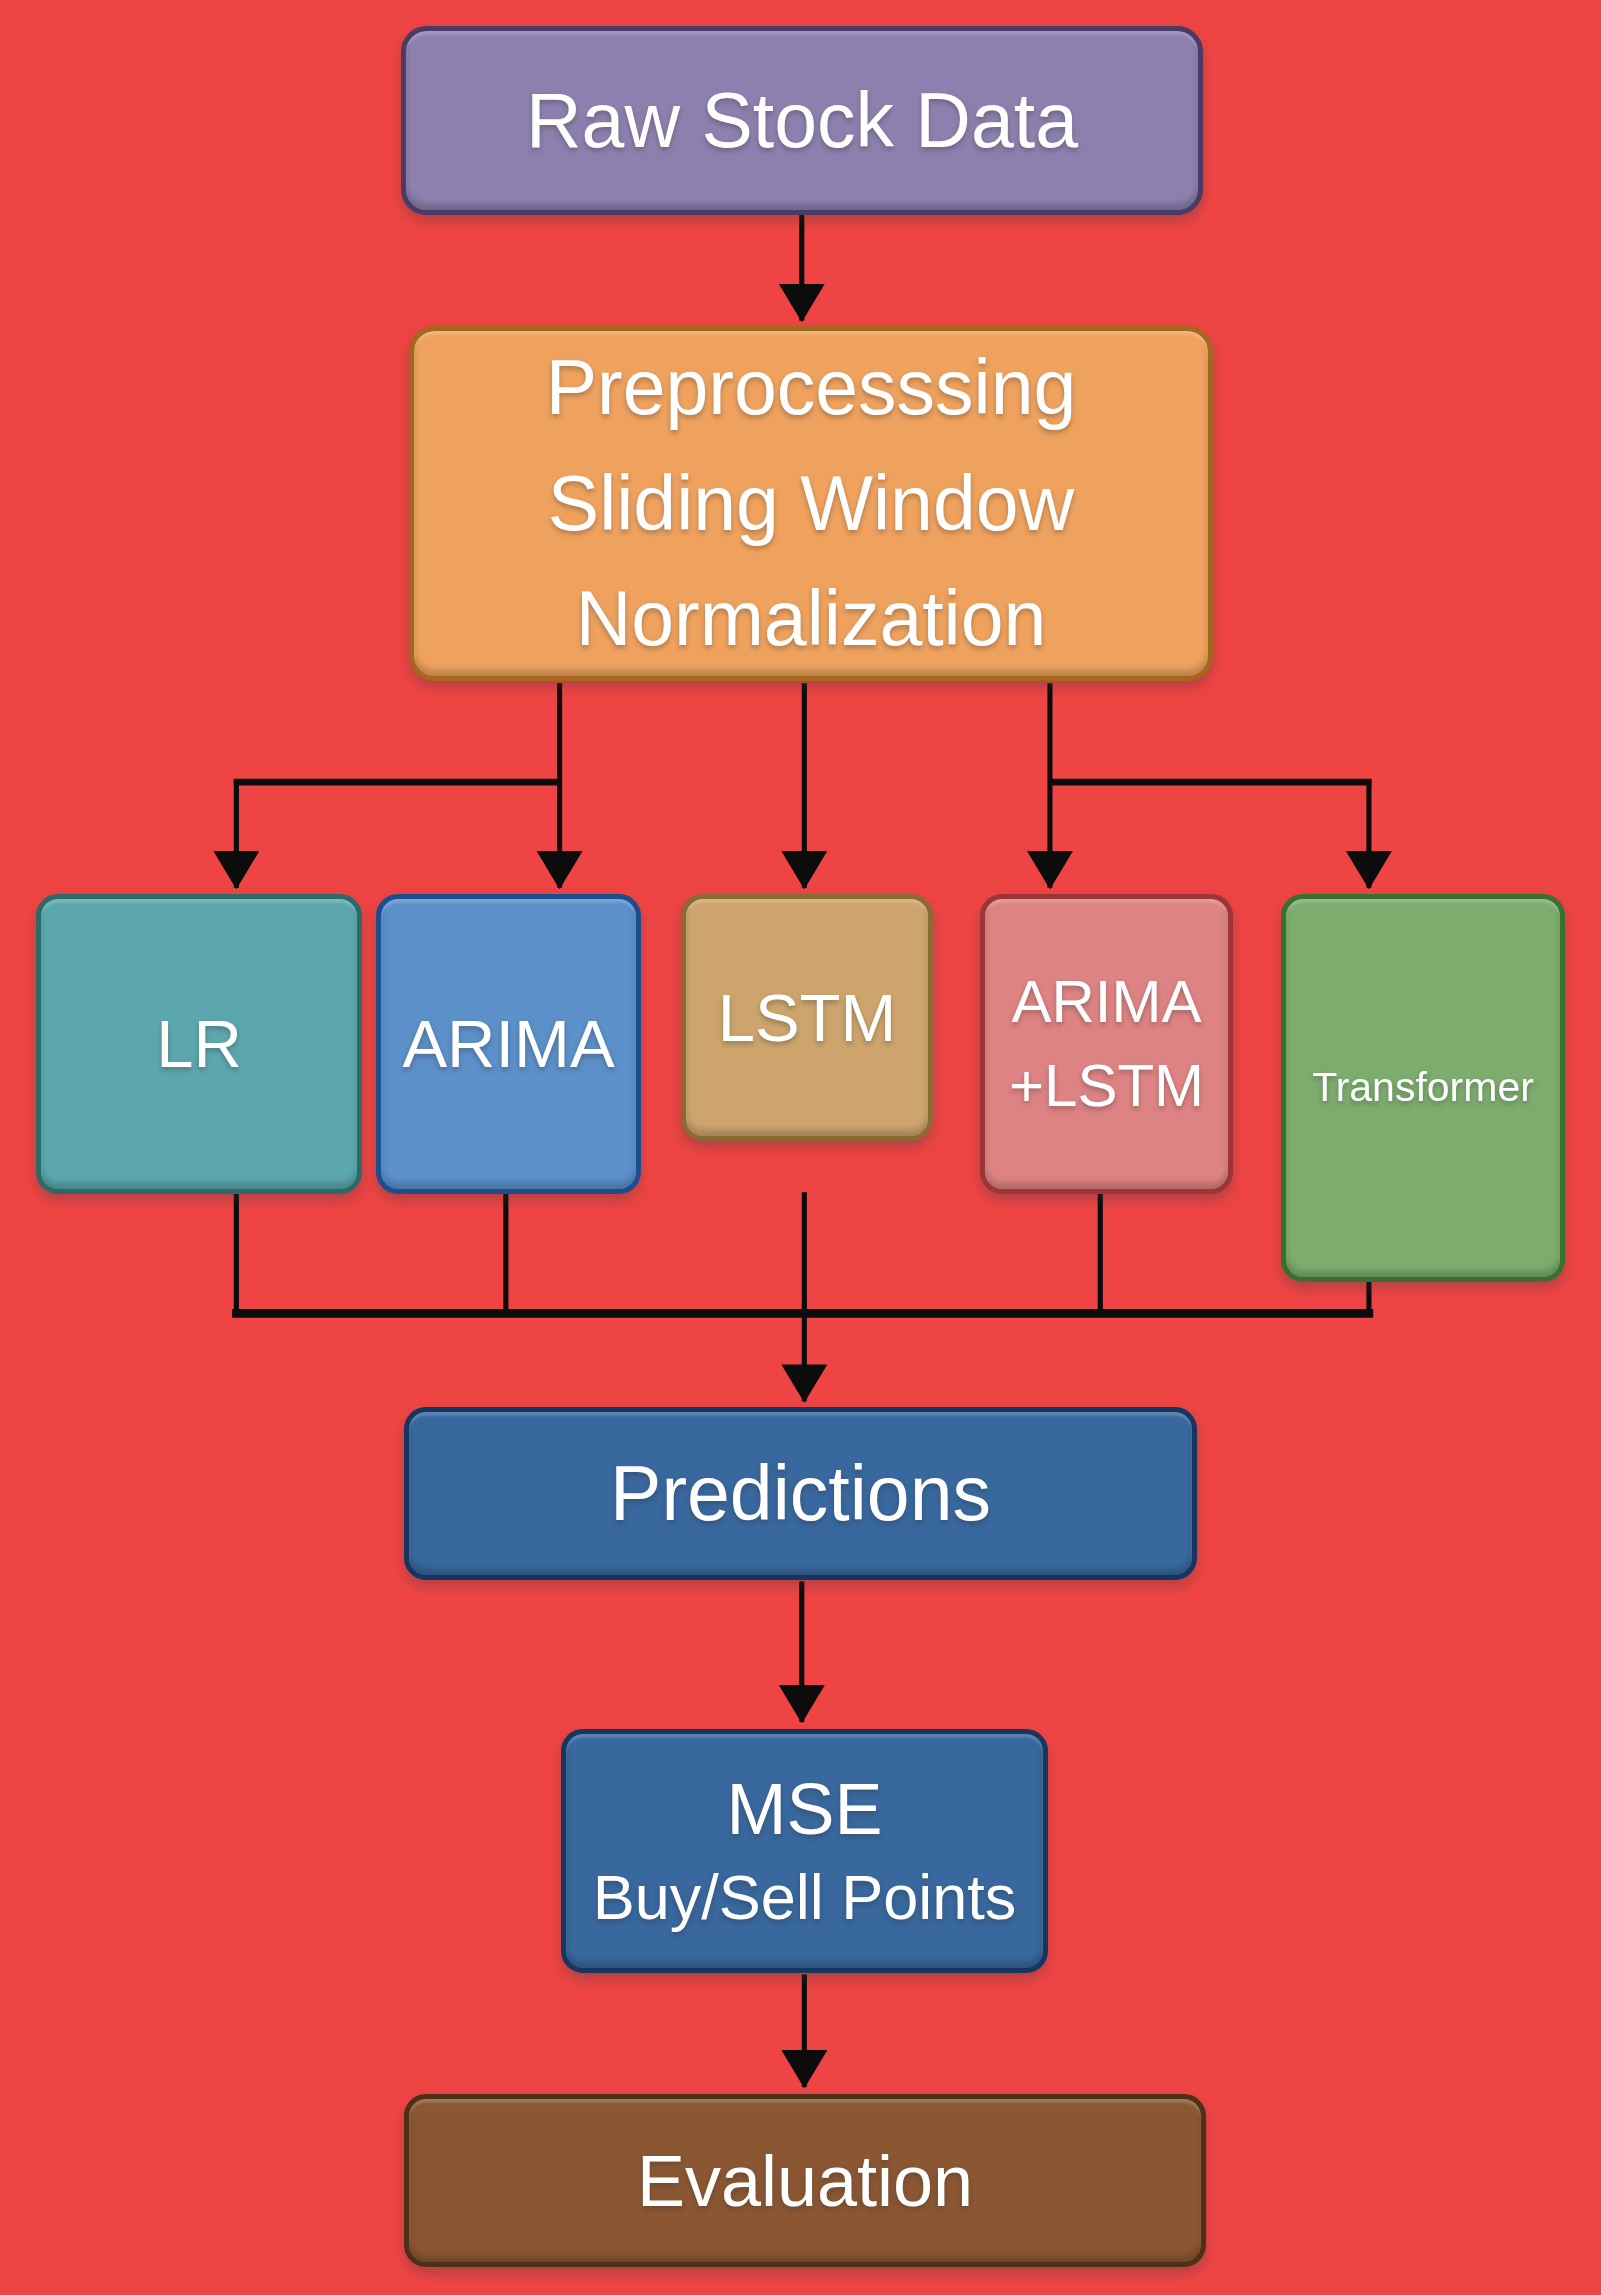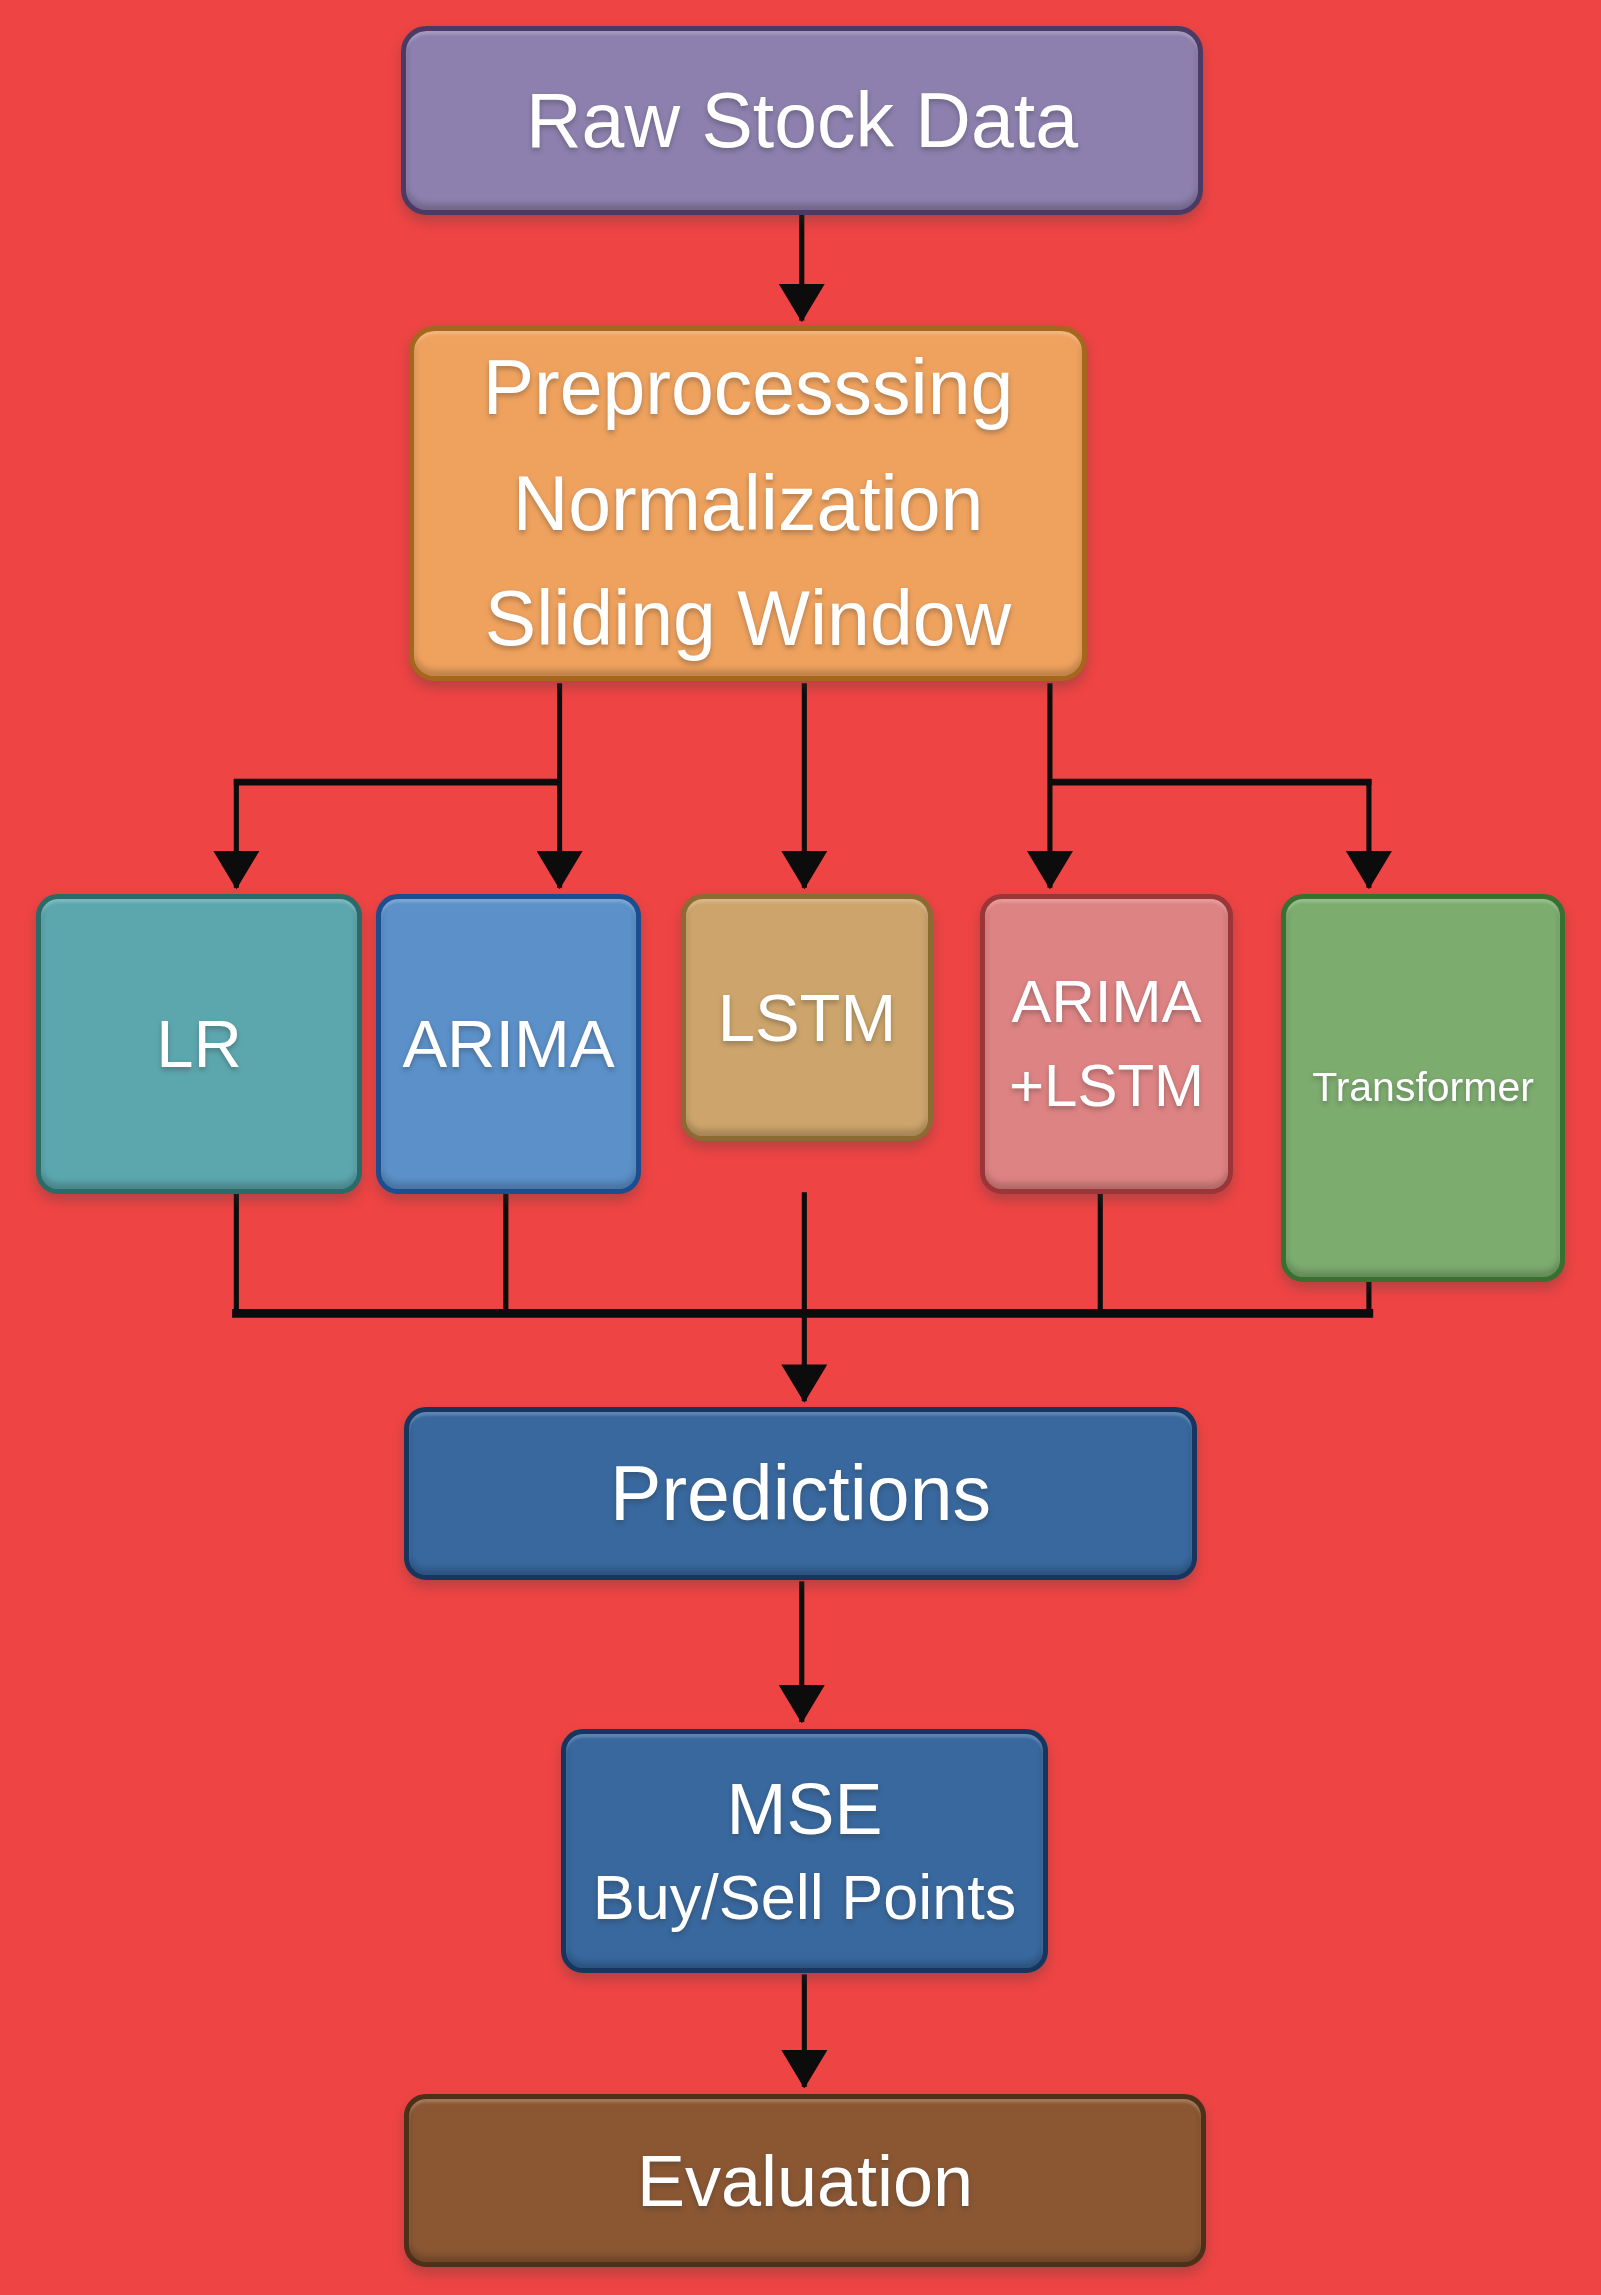--- a/index.html
+++ b/index.html
@@ -36,21 +36,21 @@
     text-align: center;
     box-shadow:
       inset 0 3.4px 2.6px rgba(255,255,255,0.20),
       inset 0 -6px 6.8px rgba(0,0,0,0.20),
       0 6.8px 12px rgba(60,60,60,0.30);
     text-shadow: 0 2.6px 5.1px rgba(50,50,50,0.35);
     line-height: 1.25;
   }
   
   #n-raw          { left: 401px;  top: 25.6px;   width: 802px; height: 189px; font-size: 77px; }
-  #n-prep         { left: 409px;  top: 326px;  width: 678px; height: 355px; font-size: 77px; line-height: 1.5; }
+  #n-prep         { left: 409px;  top: 326px;  width: 804px; height: 355px; font-size: 77px; line-height: 1.5; }
   #n-lr           { left: 36px;   top: 894px; width: 326px; height: 300px; font-size: 67px; border-radius: 22px; }
   #n-arima        { left: 376px;  top: 894px; width: 265px; height: 300px; font-size: 67px; border-radius: 22px; }
   #n-lstm         { left: 681px;  top: 894px; width: 252px; height: 247px; font-size: 67px; border-radius: 22px; }
   #n-arima-lstm   { left: 980px; top: 894px; width: 253px; height: 300px; font-size: 60px; line-height: 1.4; border-radius: 22px; }
   #n-transformer  { left: 1281px; top: 894px; width: 284px; height: 388px; font-size: 41px; border-radius: 22px; }
   #n-predictions  { left: 404px;  top: 1407px; width: 793px; height: 173px; font-size: 77px; border-radius: 22px; }
   #n-mse          { left: 561px;  top: 1729px; width: 487px; height: 244px; font-size: 72px; line-height: 1.3; border-radius: 22px; }
   #n-mse .sub     { font-size: 63px; }
   #n-evaluation   { left: 404px;  top: 2094px; width: 802px; height: 173px; font-size: 72px; border-radius: 22px; }
   .node span { display: block; }
@@ -87,22 +87,22 @@
     <path d="M940 1854 V2019" fill="none" stroke-width="6" marker-end="url(#ah)" stroke="#0c0c0c"></path>
     <path d="M943 2315 V2447" fill="none" stroke-width="6" marker-end="url(#ah)" stroke="#0c0c0c"></path>
   </svg>
 
   <div class="node" id="n-raw" style="background-color: rgb(141, 128, 174); border-color: rgb(74, 58, 100);">
     <span>Raw Stock Data</span>
   </div>
 
   <div class="node" id="n-prep" style="background-color: rgb(239, 162, 94); border-color: rgb(165, 103, 29);">
     <span>Preprocesssing</span>
+    <span>Sliding Window</span>
     <span>Normalization</span>
-    <span>Sliding Window</span>
   </div>
 
   <div class="node" id="n-lr" style="background-color: rgb(92, 167, 174); border-color: rgb(42, 107, 104);">
     <span>LR</span>
   </div>
 
   <div class="node" id="n-arima" style="background-color: rgb(91, 144, 201); border-color: rgb(28, 77, 143);">
     <span>ARIMA</span>
   </div>
 

